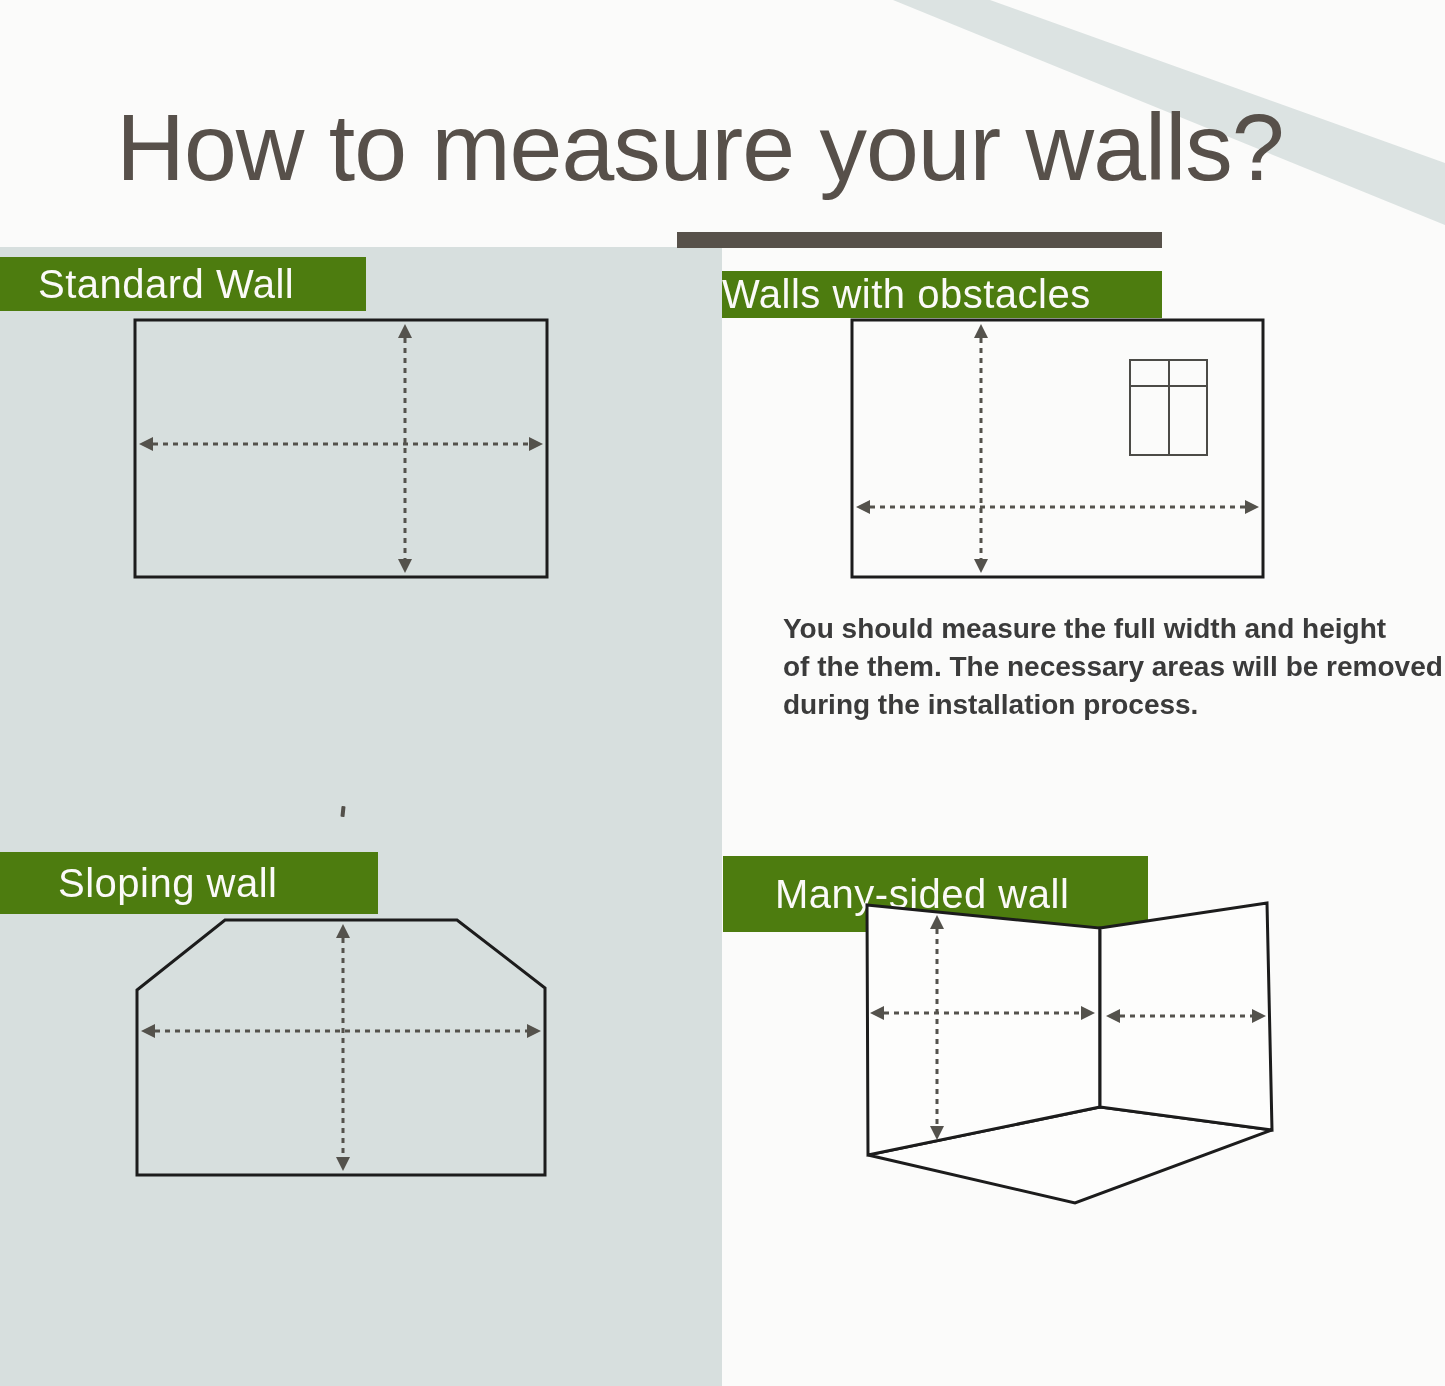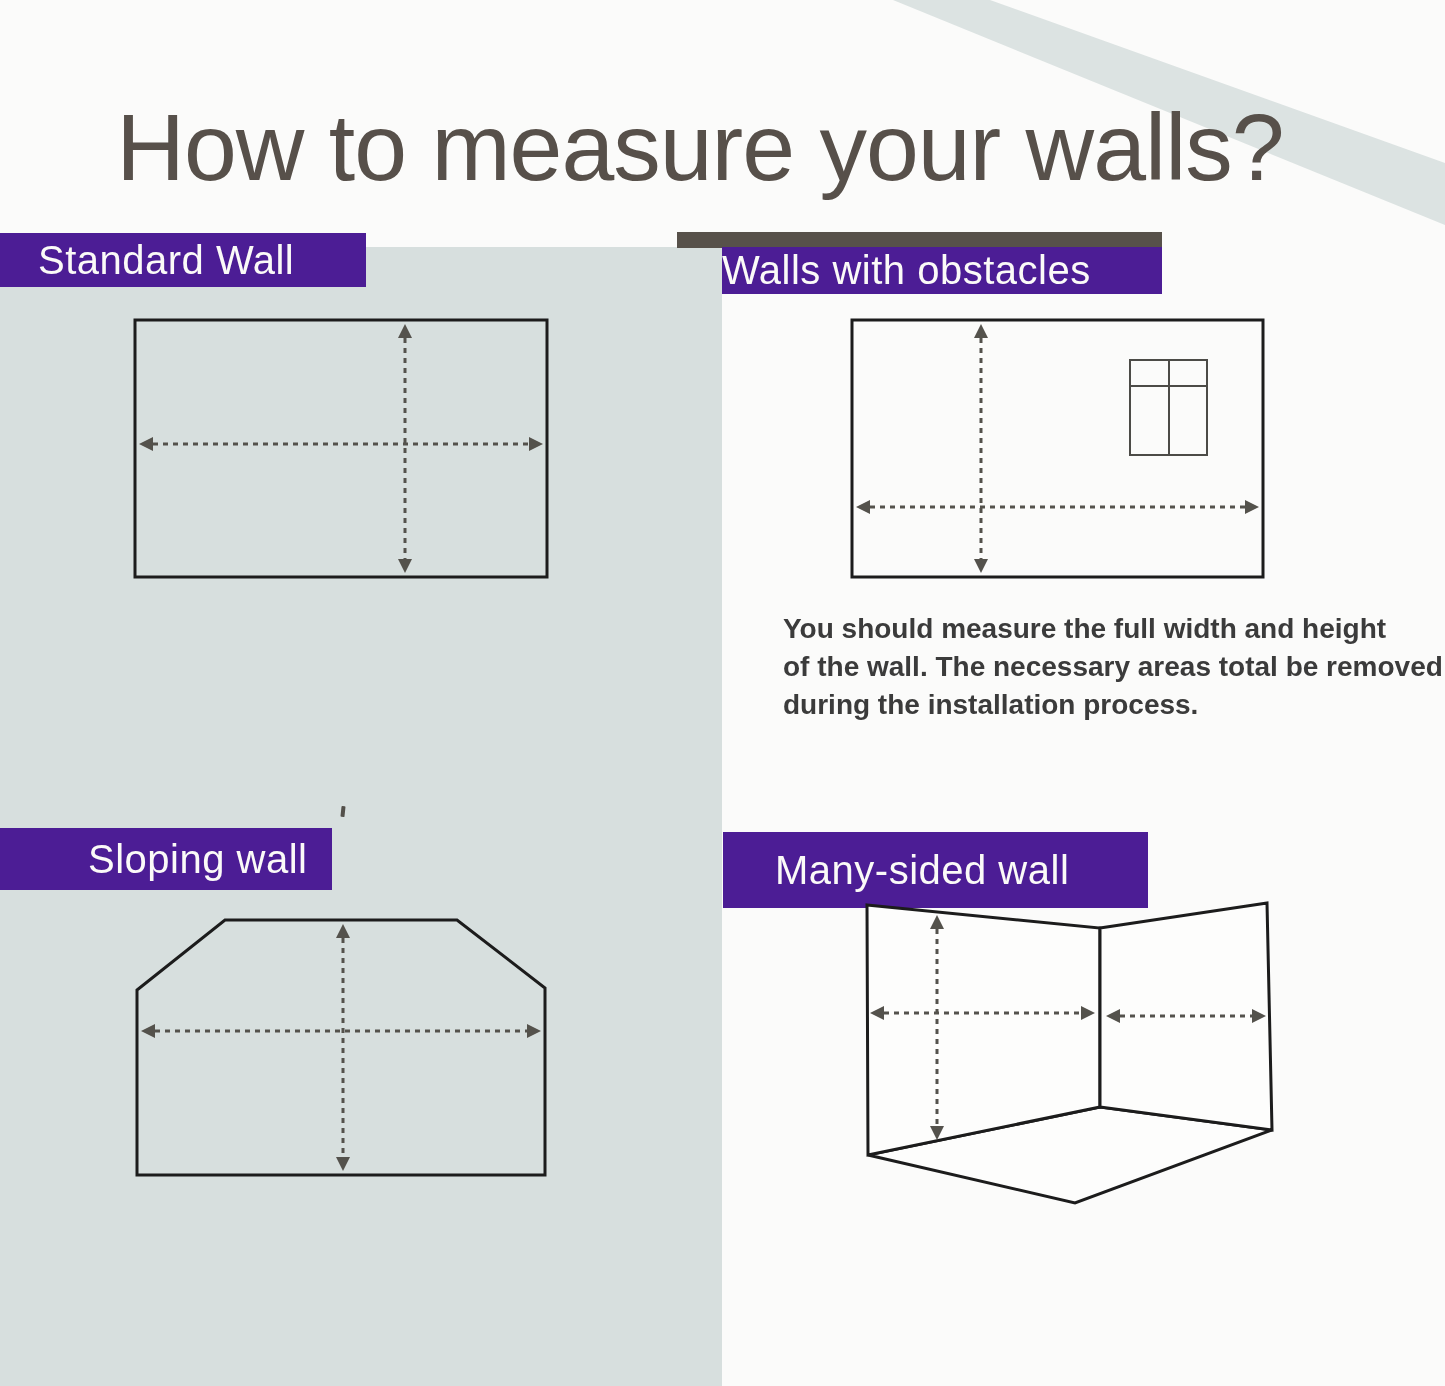--- a/index.html
+++ b/index.html
@@ -23,28 +23,29 @@
     font-family:Liberation Sans, sans-serif;
     font-size:95px;
     font-weight:400;
     color:#57504a;
     line-height:110px;
     letter-spacing:-1px;
     white-space:nowrap;
   }
   .hdr{
     position:absolute;
-    background:#4c1d95;
+    background:#4d7c0f;
     display:flex;
     align-items:center;
     color:#fbfaf8;
     font-size:40px;
     font-weight:400;
     letter-spacing:0.5px;
     white-space:nowrap;
+    margin-top:24px;
   }
   .hdr-strip{
     position:absolute;
     background:#57514a;
   }
   .desc{
     position:absolute;
     color:#3b3b3b;
     font-size:28px;
     font-weight:600;
@@ -113,25 +114,25 @@
       <polygon points="981,573 974,559 988,559"></polygon>
     </g>
     <g class="arrow">
       <line x1="870" y1="507" x2="1245" y2="507"></line>
       <polygon points="856,507 870,500 870,514"></polygon>
       <polygon points="1259,507 1245,500 1245,514"></polygon>
     </g>
   </svg>
 
   <div class="desc" style="left:783px;top:610px;">You should measure the full width and height
-of the wall. The necessary areas total be removed
+of the them. The necessary areas will be removed
 during the installation process.</div>
 
   <div class="tick"></div>
-  <div class="hdr" style="left:0;top:828px;width:332px;height:62px;padding-left:88px;box-sizing:border-box;">
+  <div class="hdr" style="left:0;top:828px;width:378px;height:62px;padding-left:58px;box-sizing:border-box;">
     <span>Sloping wall</span>
   </div>
 
   <svg class="diagram" style="left:120px;top:903px;" width="440" height="287" viewBox="120 903 440 287">
     <polygon class="outline" points="225,920 457,920 545,988 545,1175 137,1175 137,990"></polygon>
     <g class="arrow">
       <line x1="155" y1="1031" x2="527" y2="1031"></line>
       <polygon points="141,1031 155,1024 155,1038"></polygon>
       <polygon points="541,1031 527,1024 527,1038"></polygon>
     </g>

